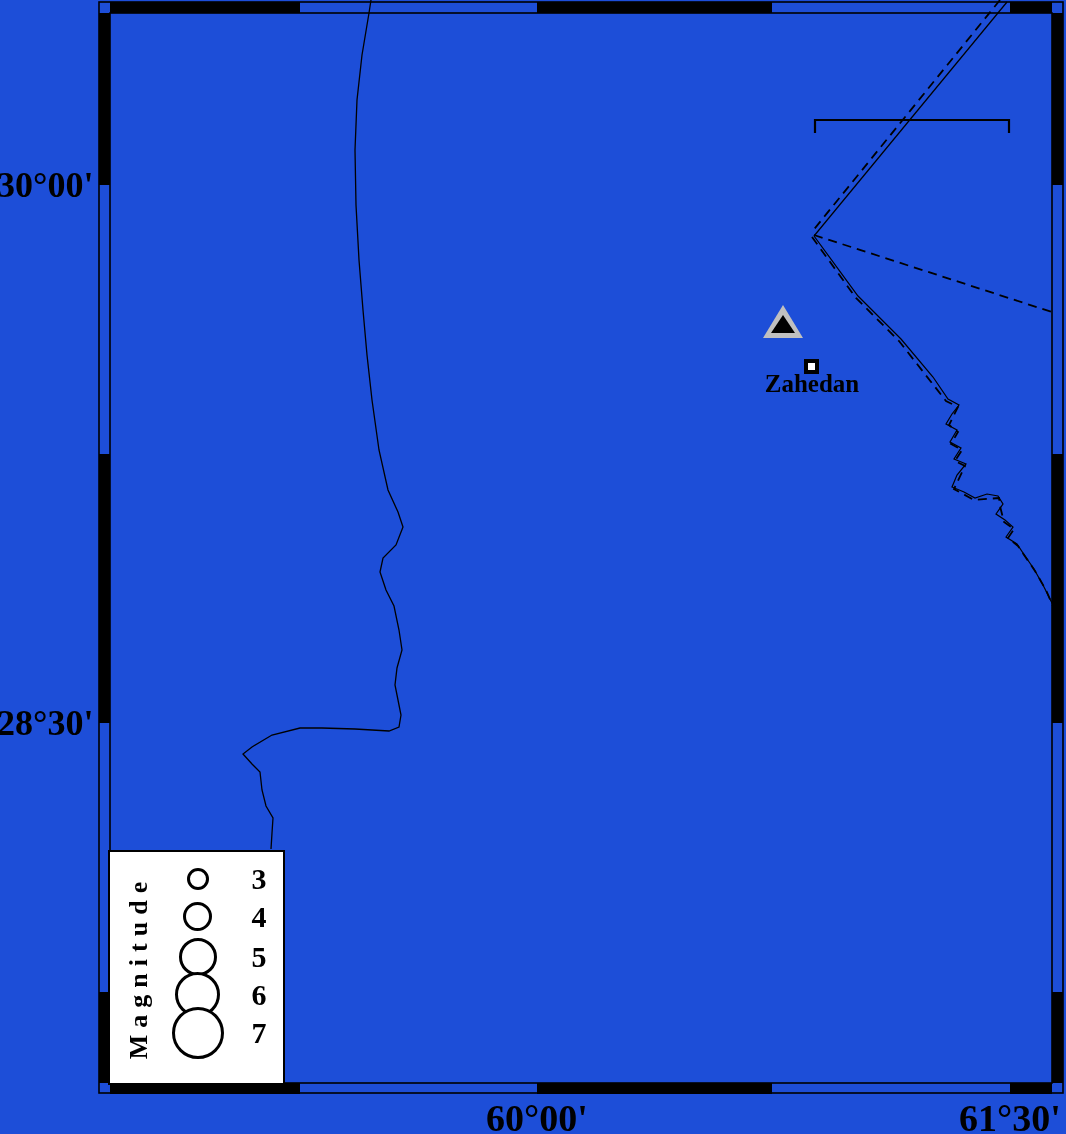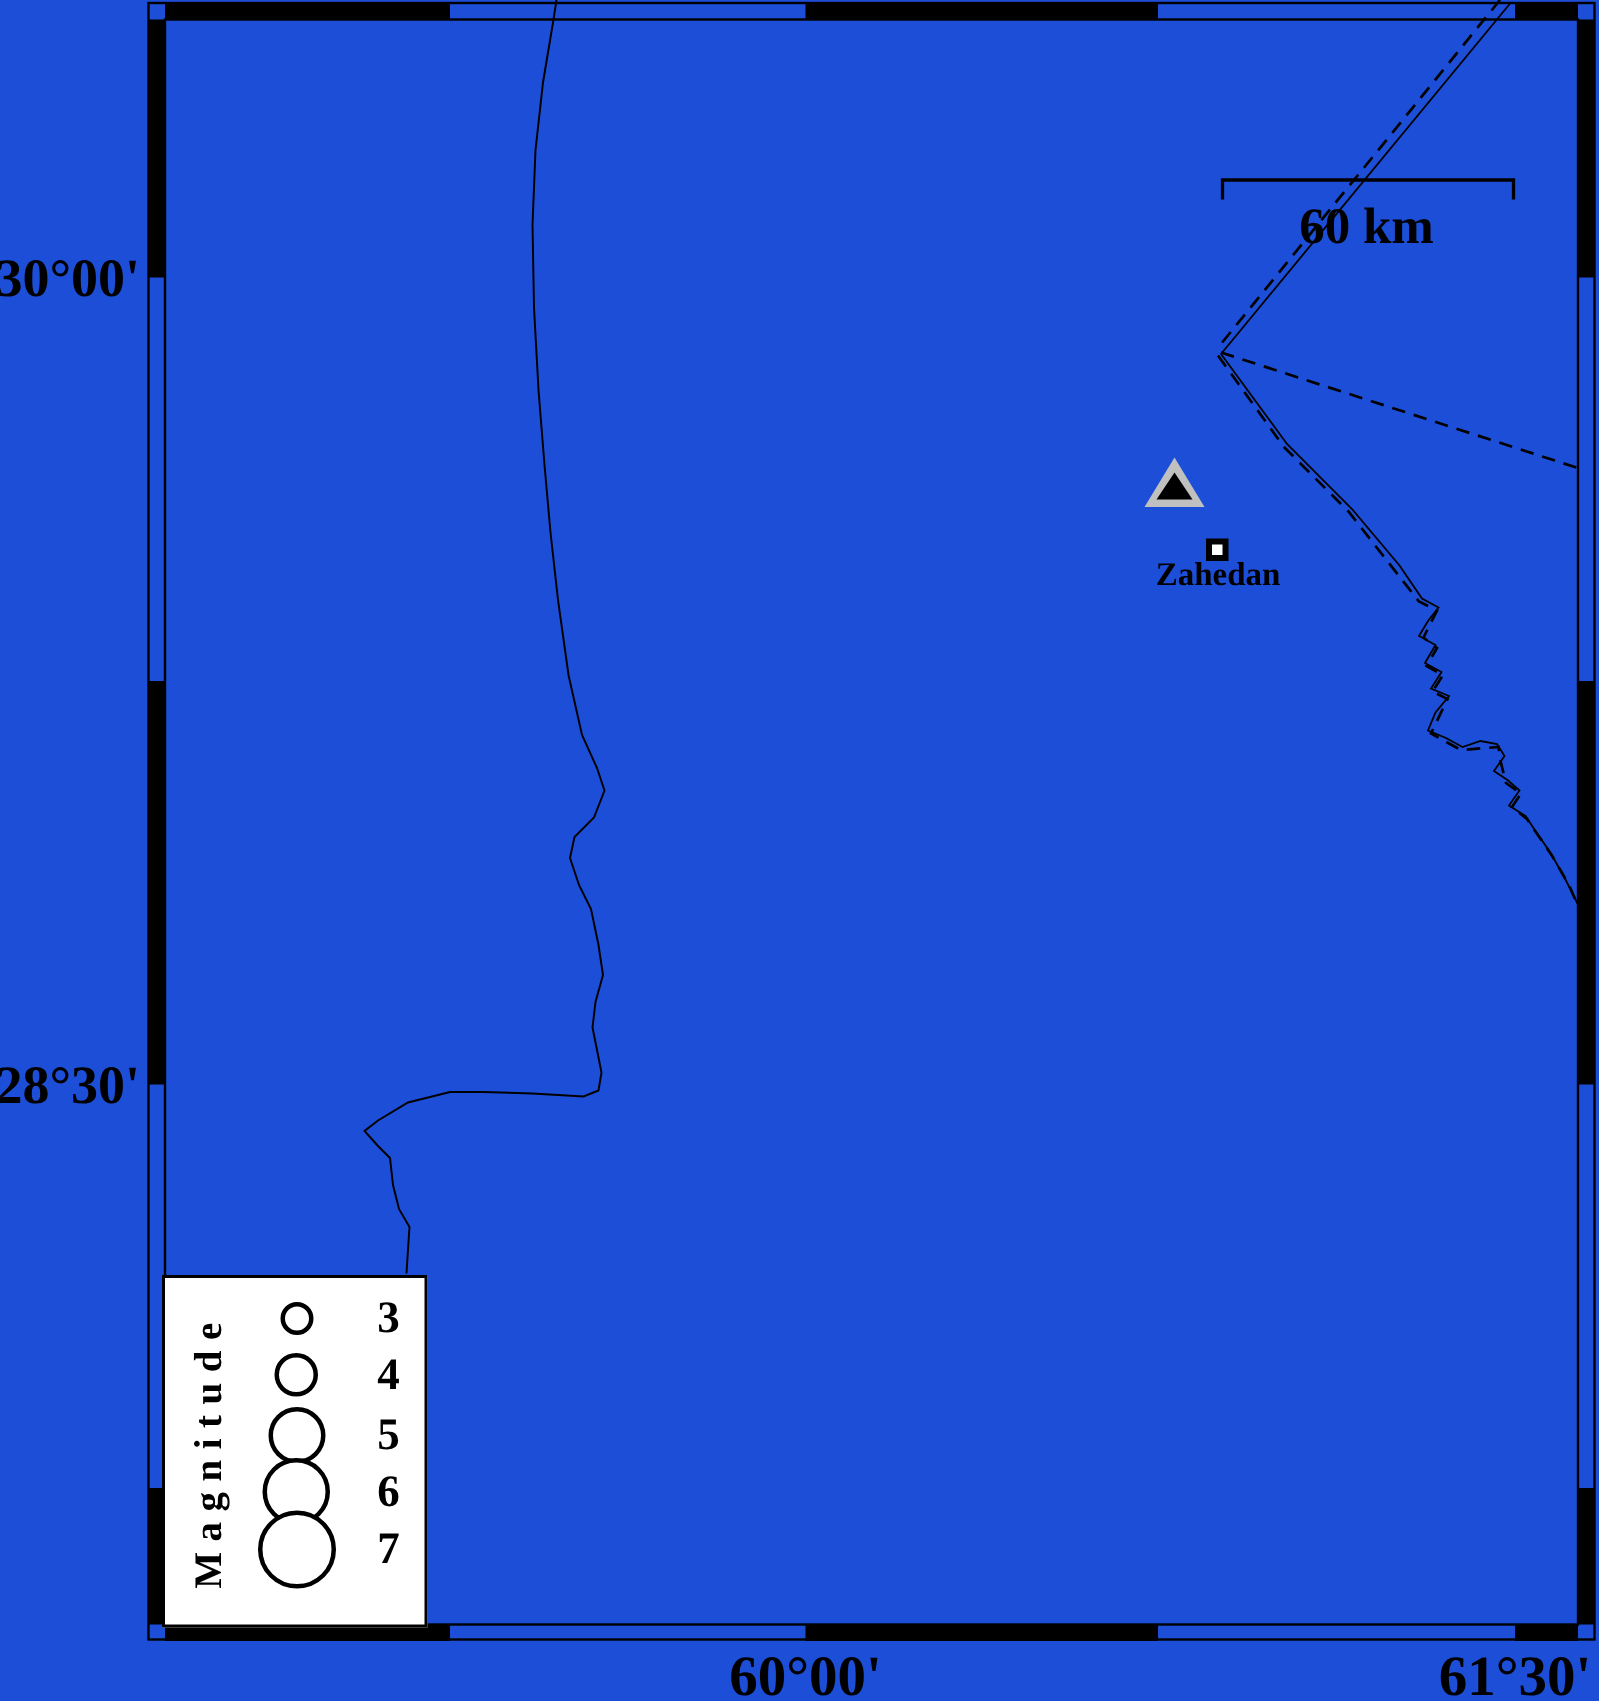--- a/index.html
+++ b/index.html
@@ -3,21 +3,21 @@
 <meta charset="utf-8">
 <style>
   html,body{margin:0;padding:0;background:#fff;}
   #page{position:relative;width:1066px;height:1134px;background:#1d4ed8;overflow:hidden;
         font-family:"Liberation Serif", serif;color:#000;}
   #basemap{position:absolute;left:0;top:0;}
   .maplabel{position:absolute;font-weight:bold;white-space:nowrap;}
   .latlabel{font-size:36px;width:92px;text-align:right;}
   .lonlabel{font-size:38px;width:200px;text-align:center;}
   .scalelabel{font-size:34px;width:200px;text-align:center;}
-  .citylabel{font-size:22px;width:160px;text-align:center;}
+  .citylabel{font-size:25px;width:160px;text-align:center;}
   #legend-box{position:absolute;left:108px;top:850px;width:177px;height:235px;
               background:#fff;border:2px solid #000;box-sizing:border-box;}
   #legend-title{position:absolute;left:139px;top:967px;transform:translate(-50%,-50%) rotate(-90deg);
                 font-weight:bold;font-size:26px;letter-spacing:7px;white-space:nowrap;}
   .legend-circle{position:absolute;border:3.5px solid #000;border-radius:50%;
                  box-sizing:border-box;background:#fff;}
   .legend-num{position:absolute;font-weight:bold;font-size:30px;width:60px;text-align:center;
               transform:translateY(-50%);}
 </style>
 </head>
@@ -75,21 +75,20 @@
       <rect x="1052" y="454" width="11" height="269" fill="#000"></rect>
       <rect x="1052" y="992" width="11" height="91" fill="#000"></rect>
     </g>
   </svg>
 
   <div class="maplabel latlabel" style="left:-3px;top:164px;">30°00'</div>
   <div class="maplabel latlabel" style="left:-3px;top:702px;">28°30'</div>
   <div class="maplabel lonlabel" style="left:437px;top:1096px;">60°00'</div>
   <div class="maplabel lonlabel" style="left:910px;top:1096px;">61°30'</div>
 
-  <div class="maplabel scalelabel" style="left:811px;top:133px;">60 km</div>
 
   <div class="maplabel citylabel" style="left:732px;top:370px;">Zahedan</div>
 
   <div id="legend-box"></div>
   <div id="legend-title">Magnitude</div>
 
   <div class="legend-circle" style="left:187px;top:868px;width:22px;height:22px;"></div>
   <div class="legend-circle" style="left:183px;top:902px;width:29px;height:29px;"></div>
   <div class="legend-circle" style="left:179px;top:938px;width:38px;height:38px;"></div>
   <div class="legend-circle" style="left:175px;top:972px;width:45px;height:45px;"></div>

